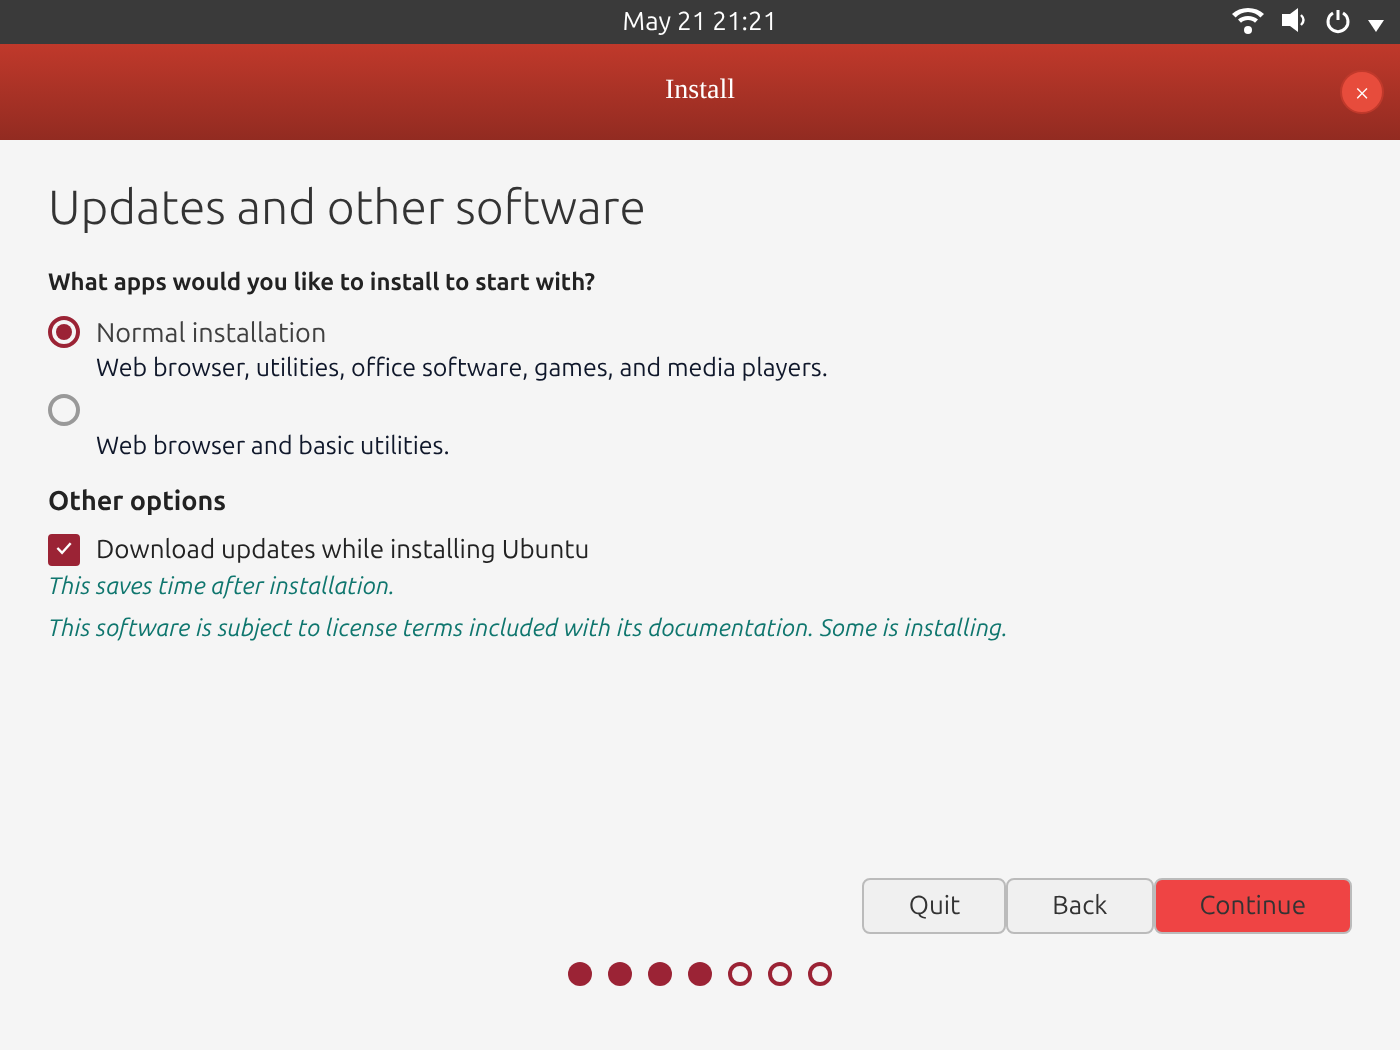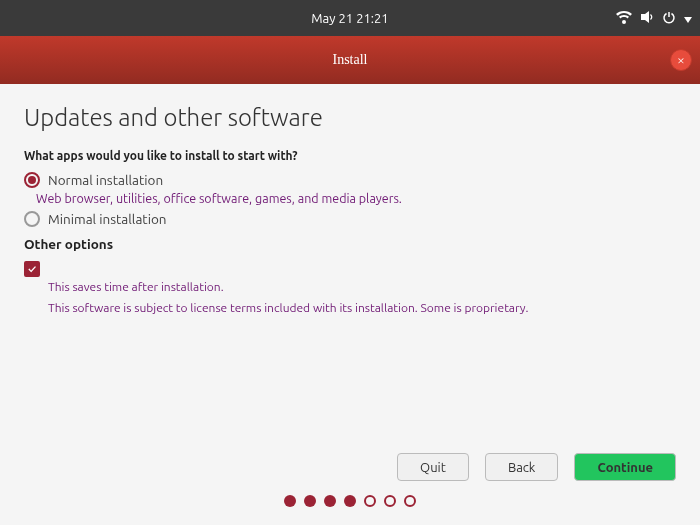--- a/index.html
+++ b/index.html
@@ -8,21 +8,21 @@
       width: 700px;
       height: 525px;
       font-family: 'Ubuntu', 'Segoe UI', sans-serif;
       font-size: 14px;
       background: #f0f0f0;
       overflow: hidden;
     }
 
     
     .system-bar {
-      height: 36px;
+      height: 22px;
       background: #3a3a3a;
       display: flex;
       align-items: center;
       justify-content: center;
       position: relative;
     }
     .system-bar-time {
       color: #fff;
       font-size: 13px;
     }
@@ -121,22 +121,22 @@
       width: 8px;
       height: 8px;
       background: #9b2335;
       border-radius: 50%;
     }
     .radio-label {
       color: #404040;
       font-size: 13.5px;
     }
     .option-desc {
-      margin-left: 12px;
-      color: #701a75;
+      margin-left: 24px;
+      color: #0f172a;
       font-size: 12.5px;
       margin-bottom: 6px;
     }
 
     
     .other-options-title {
       font-weight: 700;
       color: #222;
       margin-top: 6px;
       margin-bottom: 8px;
@@ -168,50 +168,49 @@
       color: #fff;
       font-size: 11px;
       font-weight: bold;
     }
     .checkbox-label {
       color: #222;
       font-size: 13px;
       line-height: 1.4;
     }
     .checkbox-desc {
-      margin-left: 24px;
-      color: #701a75;
+      color: #0f766e;
       font-size: 12px;
       margin-bottom: 8px;
+      font-style: italic;
     }
 
     
     .spacer { flex: 1; }
 
     
     .button-row {
       display: flex;
       justify-content: flex-end;
-      gap: 16px;
+      gap: 0;
       margin-bottom: 14px;
       margin-top: 12px;
     }
     .btn {
       padding: 6px 22px;
       border: 1px solid #bbb;
       border-radius: 4px;
       background: #f0f0f0;
       color: #333;
       font-size: 13px;
       cursor: pointer;
       font-family: inherit;
     }
     .btn-continue {
-      background: #22c55e;
-      font-weight: bold;
+      background: #ef4444;
     }
 
     
     .progress-dots {
       display: flex;
       justify-content: center;
       gap: 8px;
       padding-bottom: 6px;
     }
     .dot {
@@ -276,31 +275,32 @@
   <div class="section-question">What apps would you like to install to start with?</div>
 
   <div class="radio-option">
     <div class="radio-btn selected"></div>
     <span class="radio-label">Normal installation</span>
   </div>
   <div class="option-desc">Web browser, utilities, office software, games, and media players.</div>
 
   <div class="radio-option">
     <div class="radio-btn"></div>
-    <span class="radio-label">Minimal installation</span>
-  </div>
+  </div>
+  <div class="option-desc">Web browser and basic utilities.</div>
 
   <div class="other-options-title">Other options</div>
 
   <div class="checkbox-option">
     <div class="checkbox-box"></div>
+    <span class="checkbox-label">Download updates while installing Ubuntu</span>
   </div>
   <div class="checkbox-desc">This saves time after installation.</div>
 
-  <div class="checkbox-desc">This software is subject to license terms included with its installation. Some is proprietary.</div>
+  <div class="checkbox-desc">This software is subject to license terms included with its documentation. Some is installing.</div>
 
   <div class="spacer"></div>
 
   <div class="button-row">
     <button class="btn">Quit</button>
     <button class="btn">Back</button>
     <button class="btn btn-continue">Continue</button>
   </div>
 
   <div class="progress-dots">

